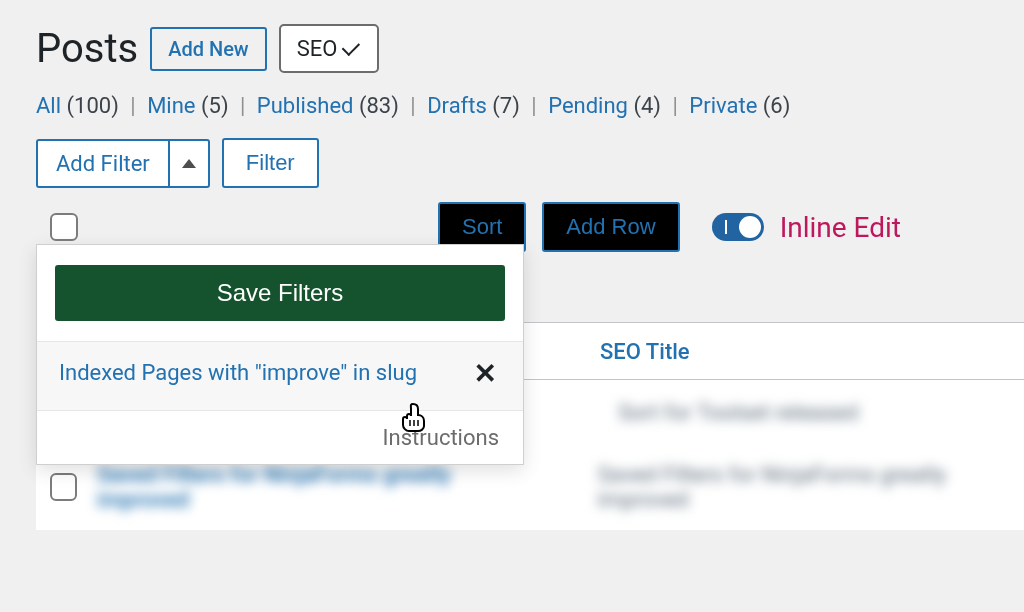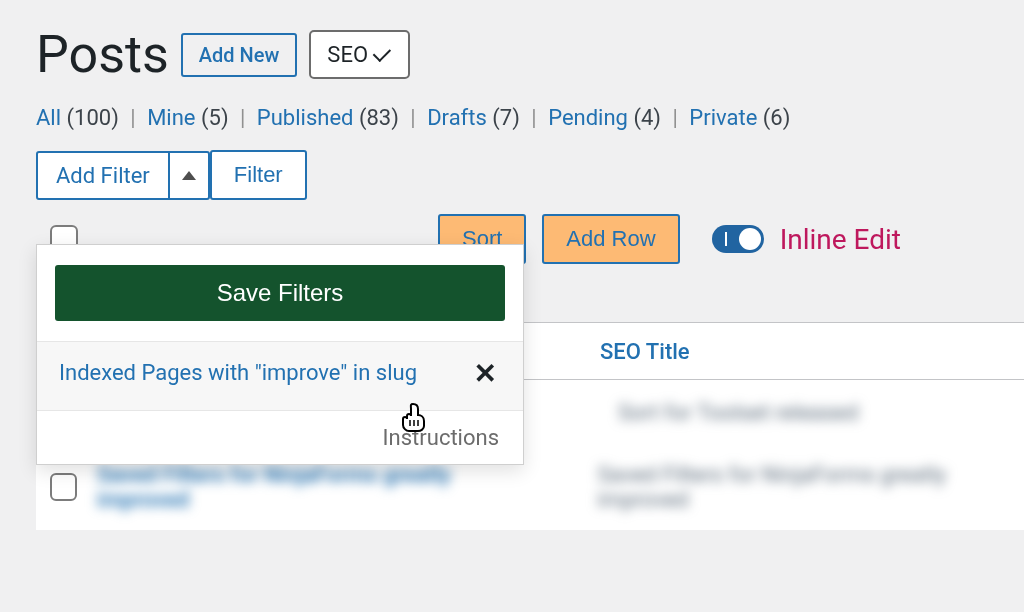--- a/index.html
+++ b/index.html
@@ -12,21 +12,21 @@
     overflow: hidden;
     position: relative;
   }
   .header {
     display: flex;
     align-items: center;
     gap: 12px;
     padding: 24px 36px 18px 36px;
   }
   .page-title {
-    font-size: 52px;
+    font-size: 40px;
     font-weight: 400;
     color: #1d2327;
   }
   .btn {
     display: inline-flex;
     align-items: center;
     justify-content: center;
     cursor: pointer;
     font-size: 20px;
     border-radius: 3px;
@@ -71,20 +71,21 @@
   .filter-links .count {
     color: #3c434a;
   }
   .filter-links .sep {
     color: #909090;
     margin: 0 6px;
   }
   .filter-bar {
     display: flex;
     align-items: center;
+    gap: 12px;
     padding: 0 36px;
   }
   .split-btn {
     display: inline-flex;
     border: 2px solid #2271b1;
     border-radius: 3px;
     background: #fff;
   }
   .split-btn .main {
     padding: 10px 18px;
@@ -125,21 +126,21 @@
     border: 2px solid #7c7c7c;
     border-radius: 6px;
     background: #fff;
     cursor: pointer;
   }
   .action-btn {
     border: 2px solid #2271b1;
     color: #2271b1;
     padding: 10px 22px;
     font-size: 22px;
-    background: #fdba74;
+    background: #000000;
     cursor: pointer;
     border-radius: 3px;
   }
   .toggle-switch {
     width: 52px; height: 28px;
     background: #2164a1;
     border-radius: 14px;
     position: relative;
     cursor: pointer;
     margin-left: 16px;

